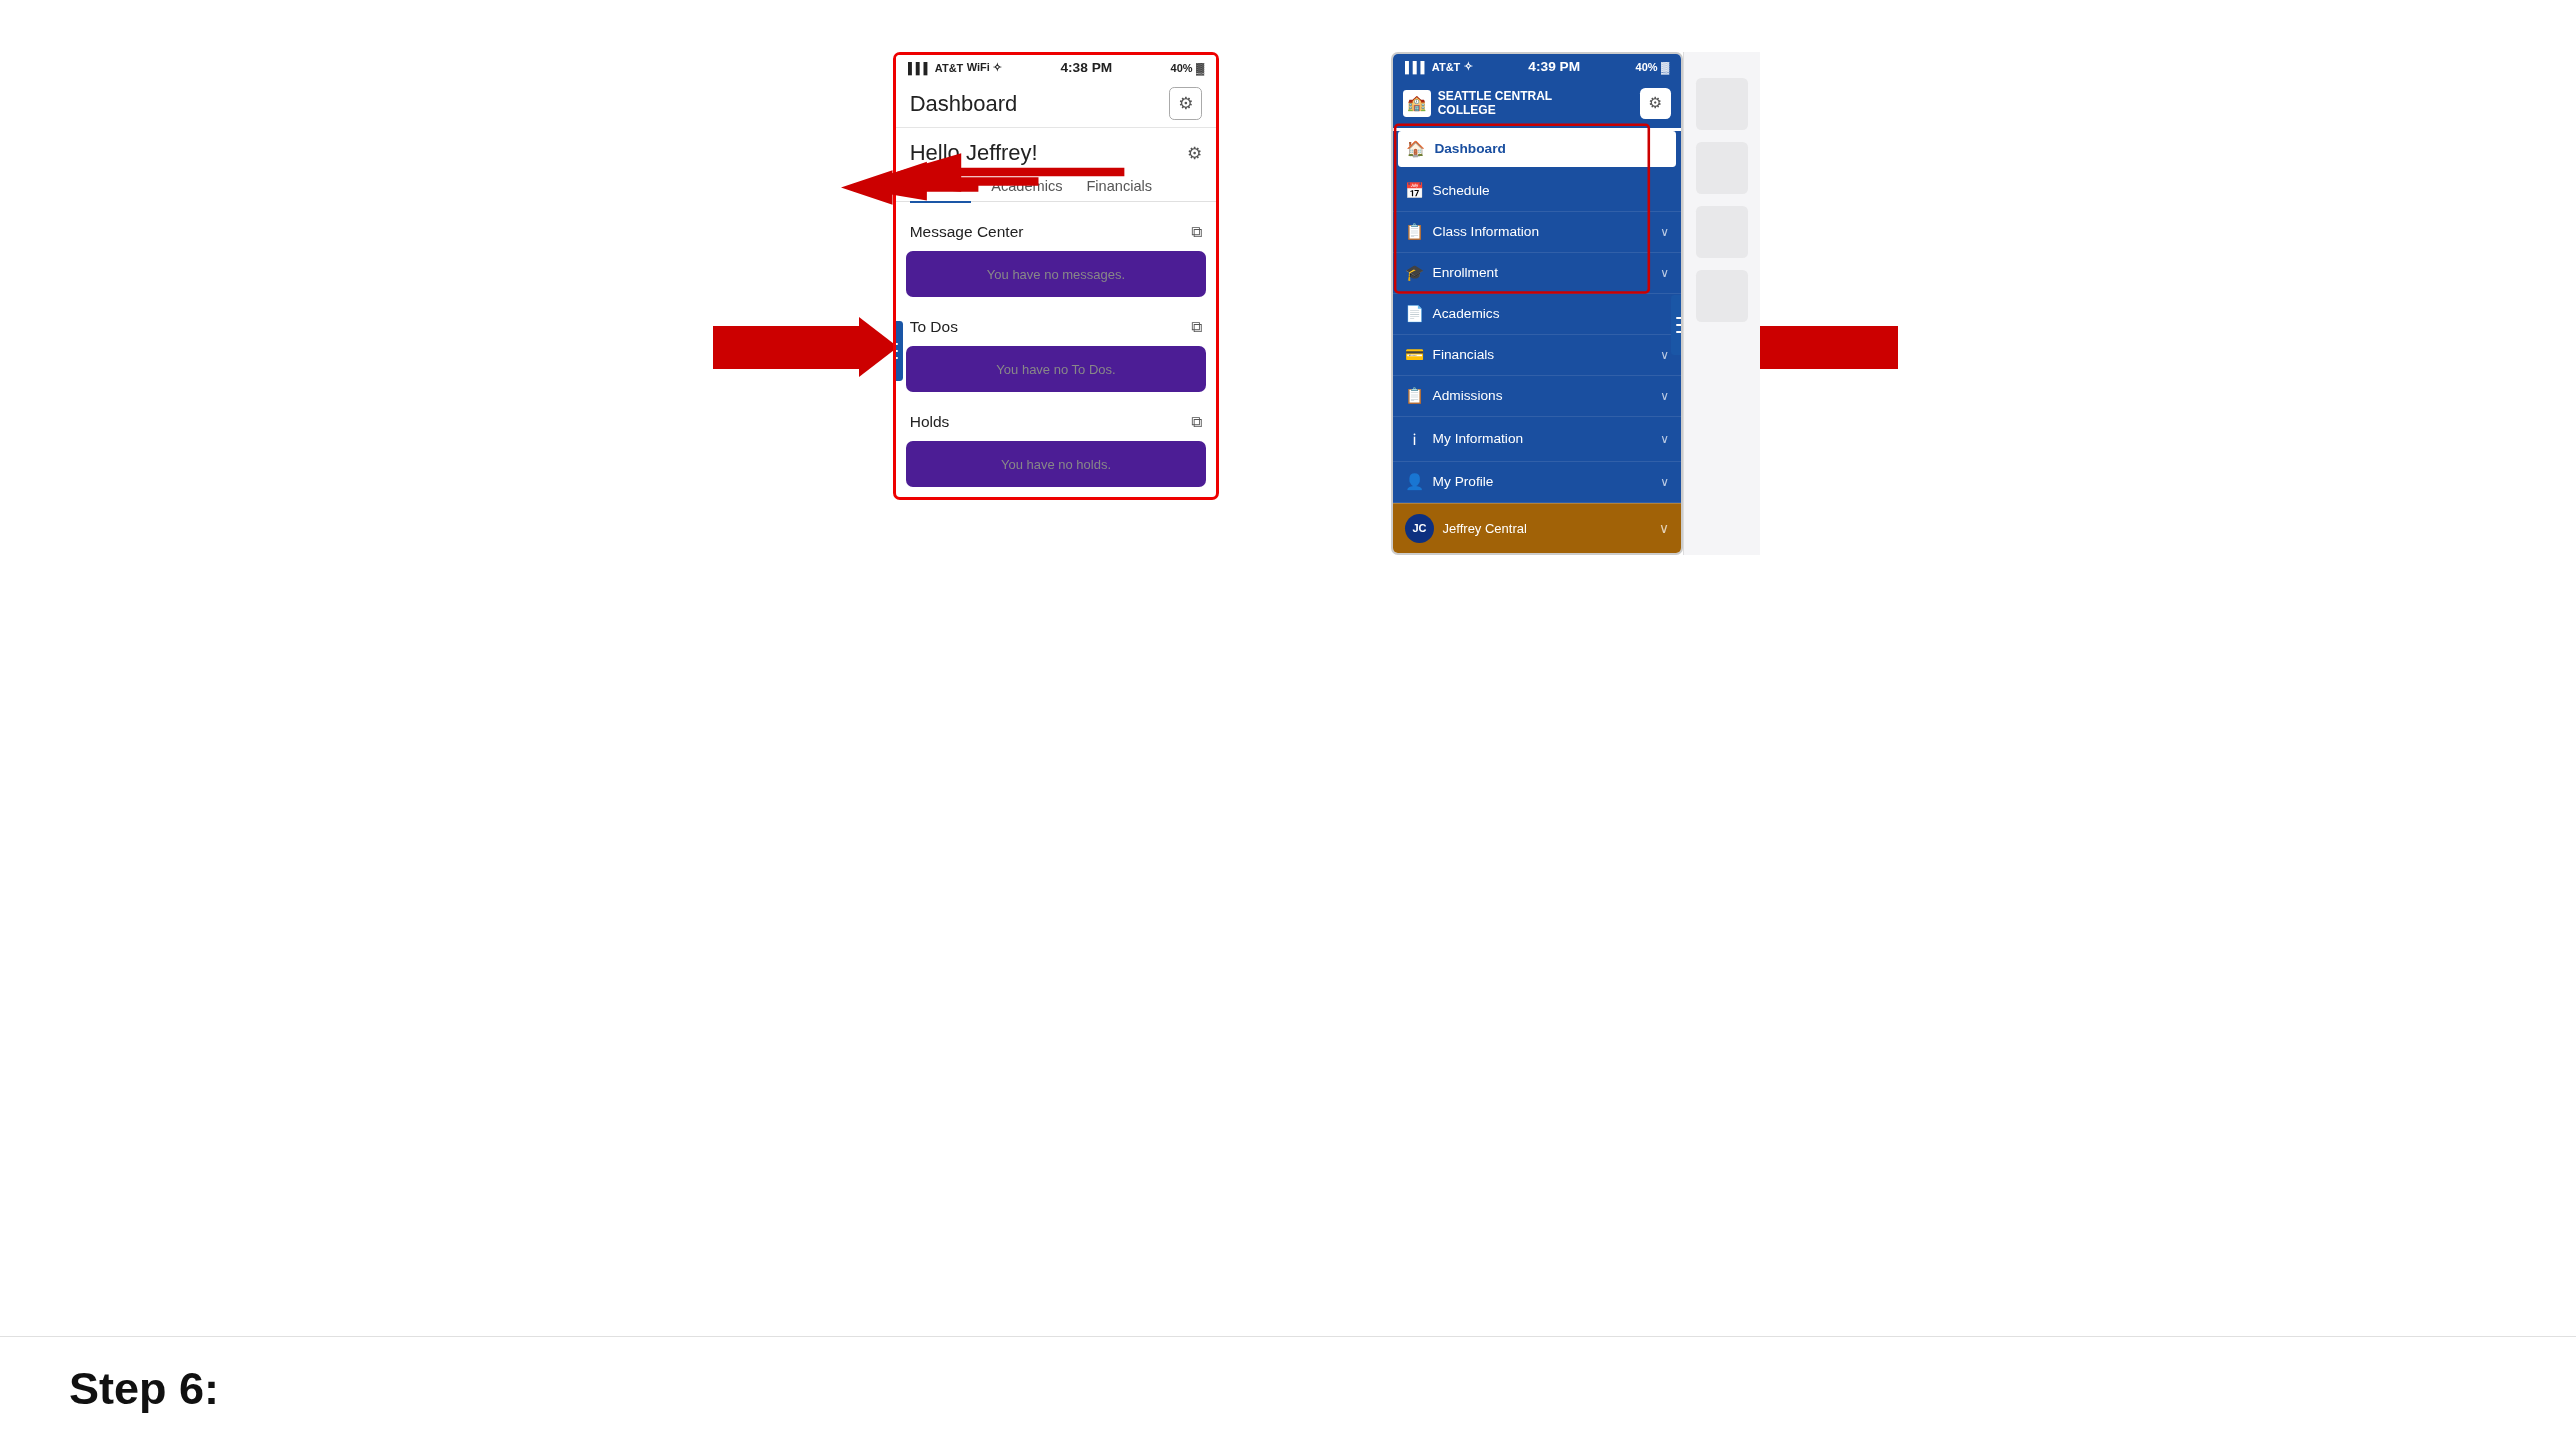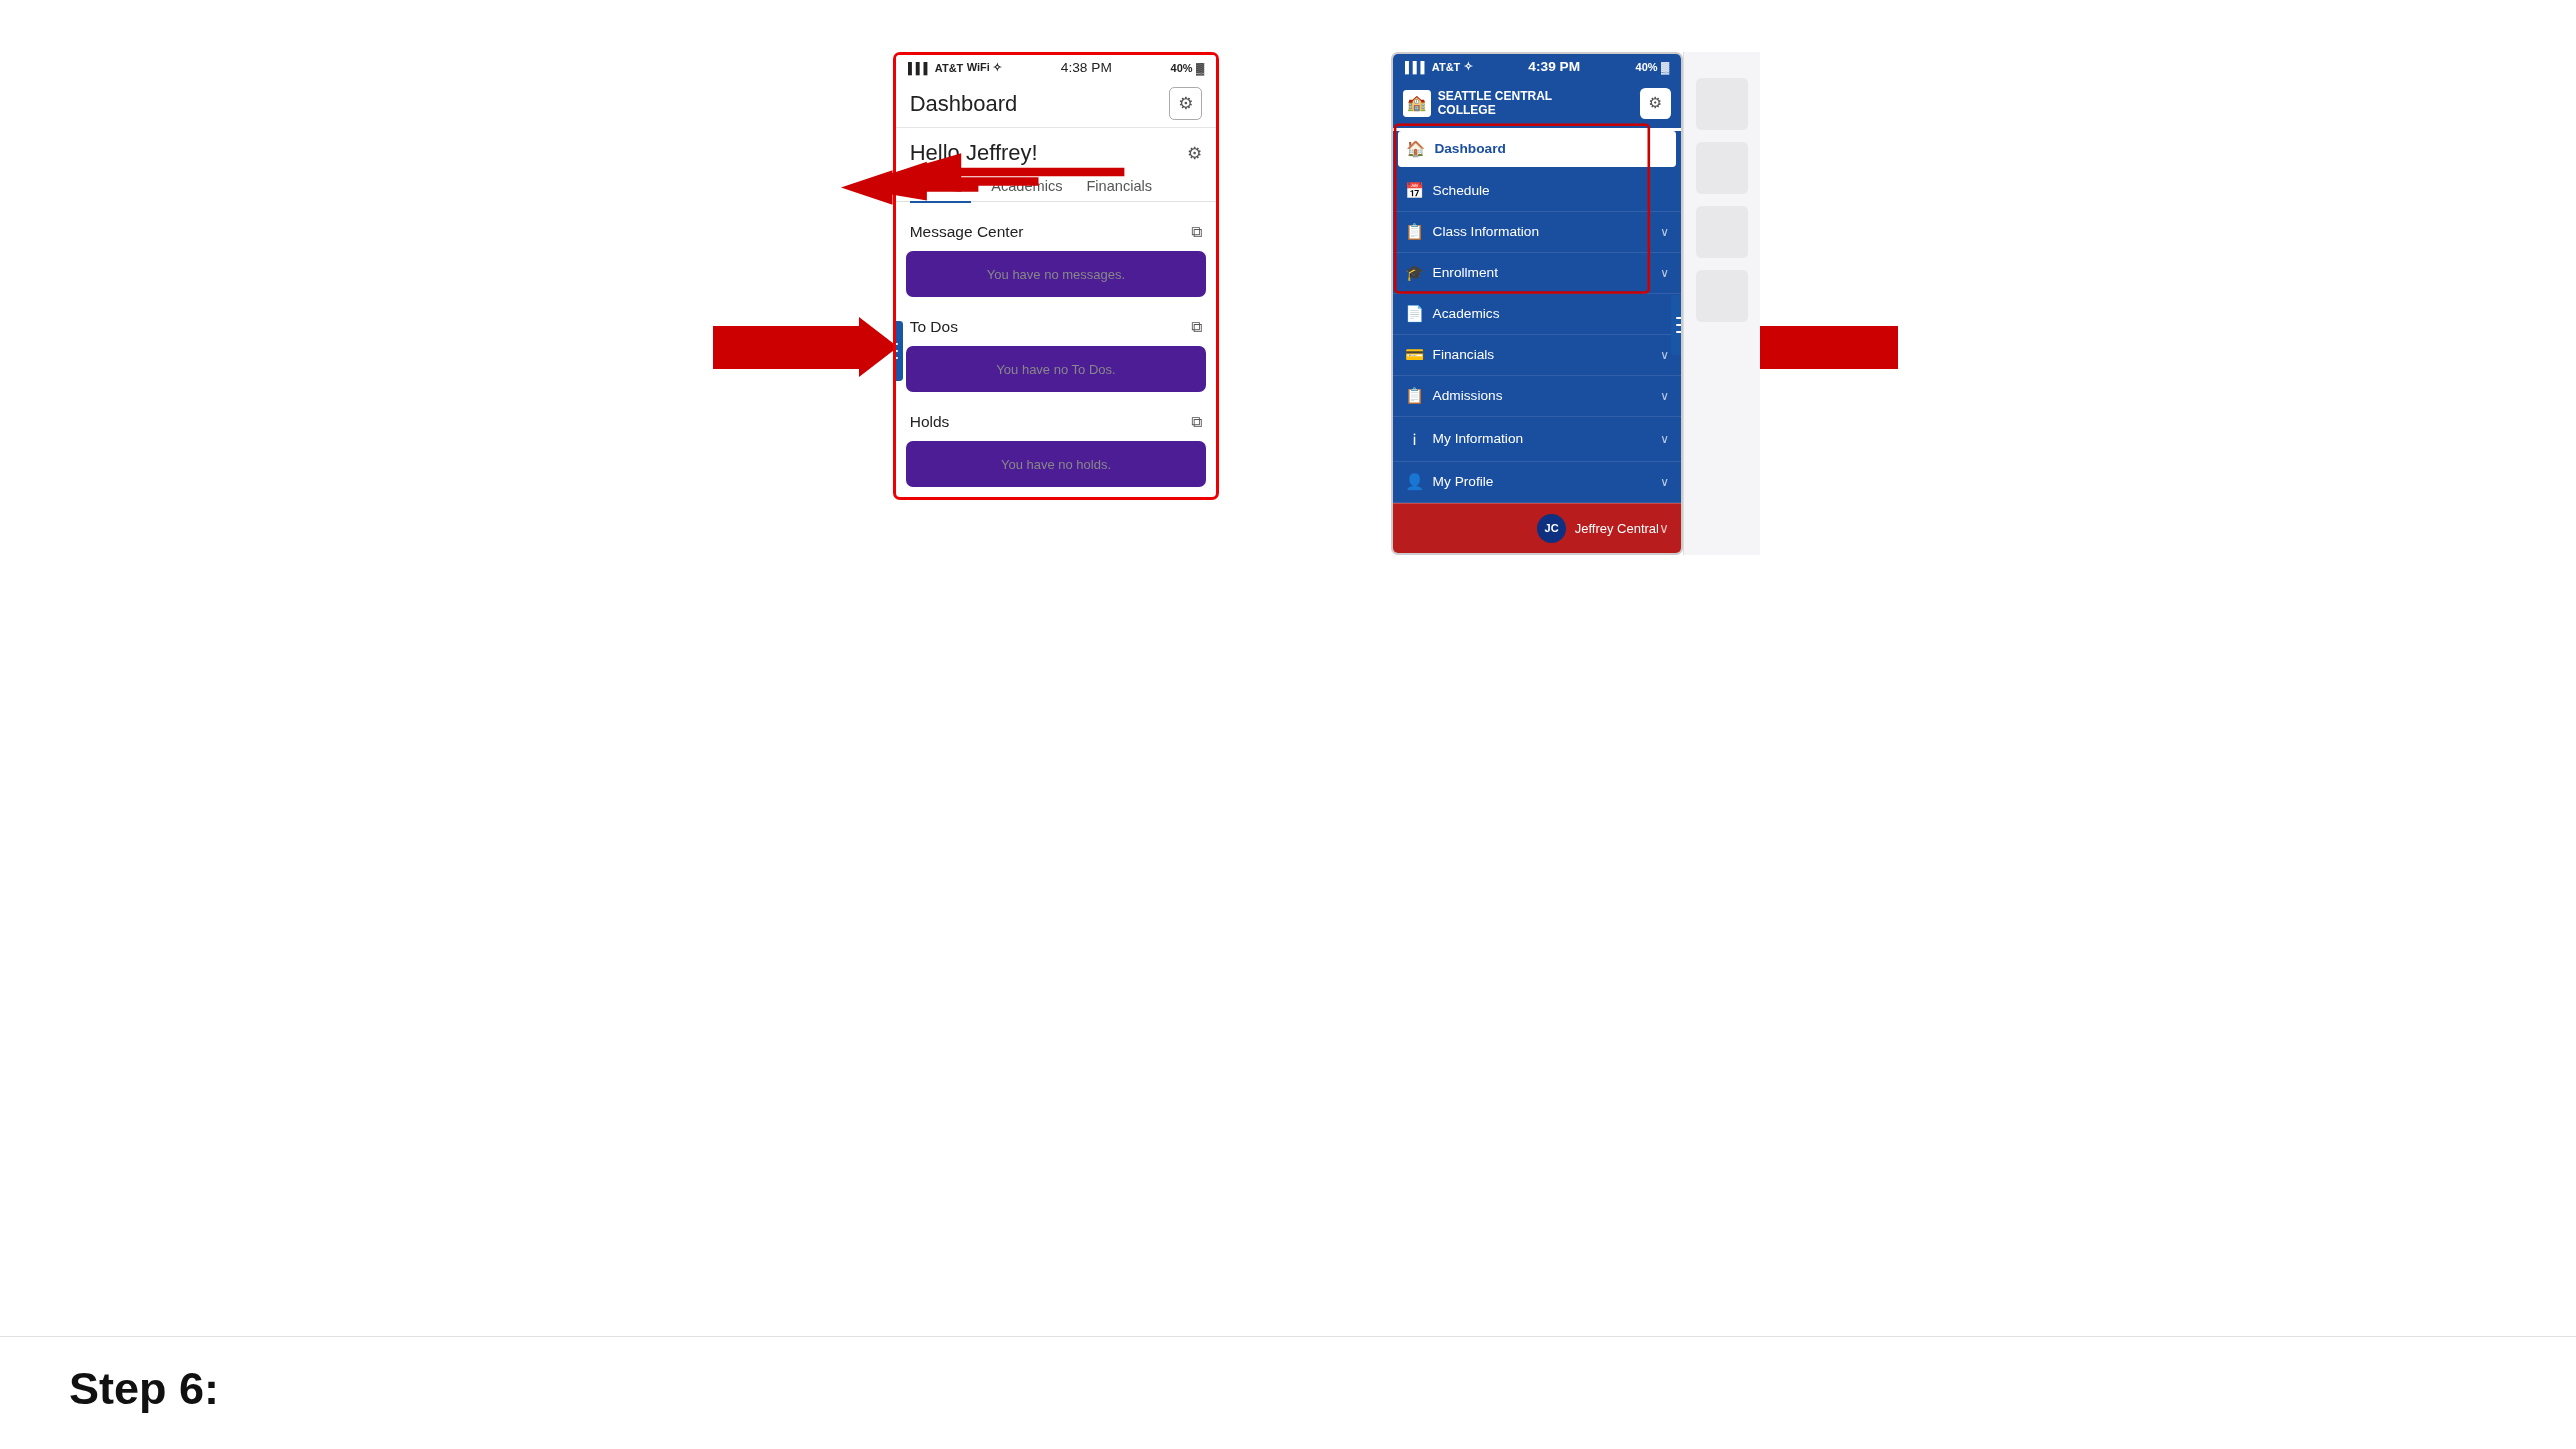--- a/index.html
+++ b/index.html
@@ -251,25 +251,25 @@
       color: #fff;
       width: 19px;
       text-align: center;
     }
     .nav-item-chevron {
       font-size: 12px;
       color: rgba(255,255,255,0.7);
     }
 
     .nav-footer {
-      background: #b91c1c;
+      background: #a16207;
       padding: 10.3px 12px;
       display: flex;
       align-items: center;
-      justify-content: flex-end;
+      justify-content: space-between;
       border-top: 0.9px solid rgba(255,255,255,0.2);
     }
     .nav-user-left {
       display: flex;
       align-items: center;
       gap: 8.6px;
     }
     .nav-avatar {
       width: 29px; height: 29px;
       background: #0d3080;
@@ -417,21 +417,21 @@
       </div>
 
       <div class="phone-mock phone-left" style="position:relative;">
 
         <div class="phone-status-bar">
           <span class="status-left">
             <span>▌▌▌</span>
             <span>AT&amp;T</span>
             <span>WiFi ✧</span>
           </span>
-          <span style="font-size:13.7px;font-weight:400;">4:38 PM</span>
+          <span style="font-size:13.7px;font-weight:700;">4:38 PM</span>
           <span class="status-right">
             <span>40%</span>
             <span>▓</span>
           </span>
         </div>
 
         <div class="phone-header">
           <span class="phone-header-title">Dashboard</span>
           <div class="gear-btn">
             <span>⚙</span>

